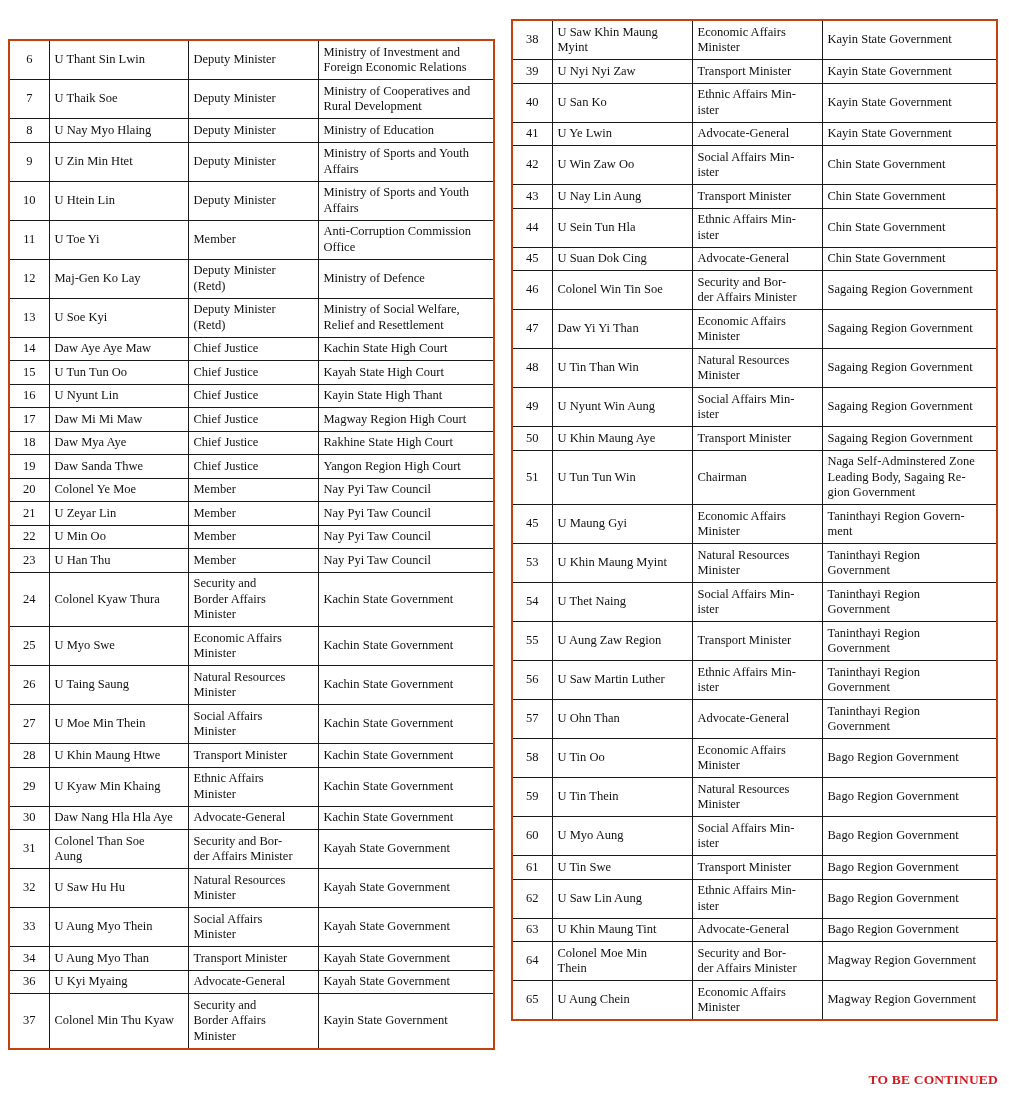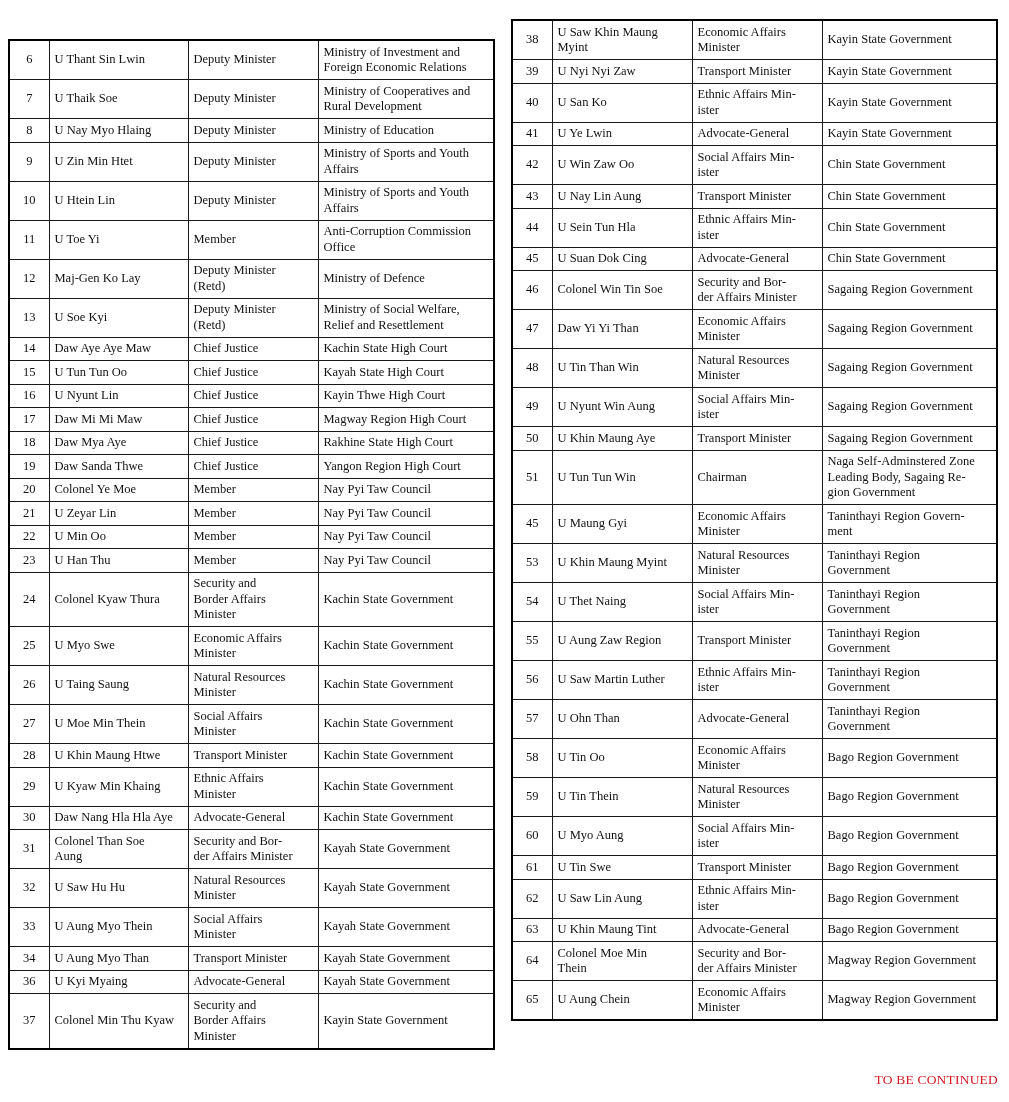--- a/index.html
+++ b/index.html
@@ -26,40 +26,40 @@
   }
   .tcol-left {
     margin: 39px 0 0 8px;
   }
   .tcol-right {
     margin: 19px 0 0 16px;
   }
   table.officials {
     border-collapse: collapse;
     table-layout: fixed;
-    border: 2px solid #000000;
+    border: 2px solid #c2410c;
   }
   table.officials td {
     border: 1px solid #1a1a1a;
     padding: 3.5px 5px;
     vertical-align: middle;
     line-height: 15.5px;
     white-space: pre-line;
     overflow-wrap: break-word;
   }
   table.officials td.col-no {
     text-align: center;
     padding-left: 2px;
     padding-right: 2px;
   }
   .footer-note {
     position: absolute;
     top: 1072px;
     right: 11px;
-    font-weight: normal;
+    font-weight: bold;
     font-size: 13.5px;
     letter-spacing: 0.2px;
     color: #d31a22;
   }
 </style>
 </head>
 <body>
 
 <div class="page">
   <div class="tables">
@@ -138,21 +138,21 @@
             <tr>
               <td class="col-no">15</td>
               <td class="col-name">U Tun Tun Oo</td>
               <td class="col-position">Chief Justice</td>
               <td class="col-org">Kayah State High Court</td>
             </tr>
             <tr>
               <td class="col-no">16</td>
               <td class="col-name">U Nyunt Lin</td>
               <td class="col-position">Chief Justice</td>
-              <td class="col-org">Kayin Thwe High Court</td>
+              <td class="col-org">Kayin State High Thant</td>
             </tr>
             <tr>
               <td class="col-no">17</td>
               <td class="col-name">Daw Mi Mi Maw</td>
               <td class="col-position">Chief Justice</td>
               <td class="col-org">Magway Region High Court</td>
             </tr>
             <tr>
               <td class="col-no">18</td>
               <td class="col-name">Daw Mya Aye</td>

